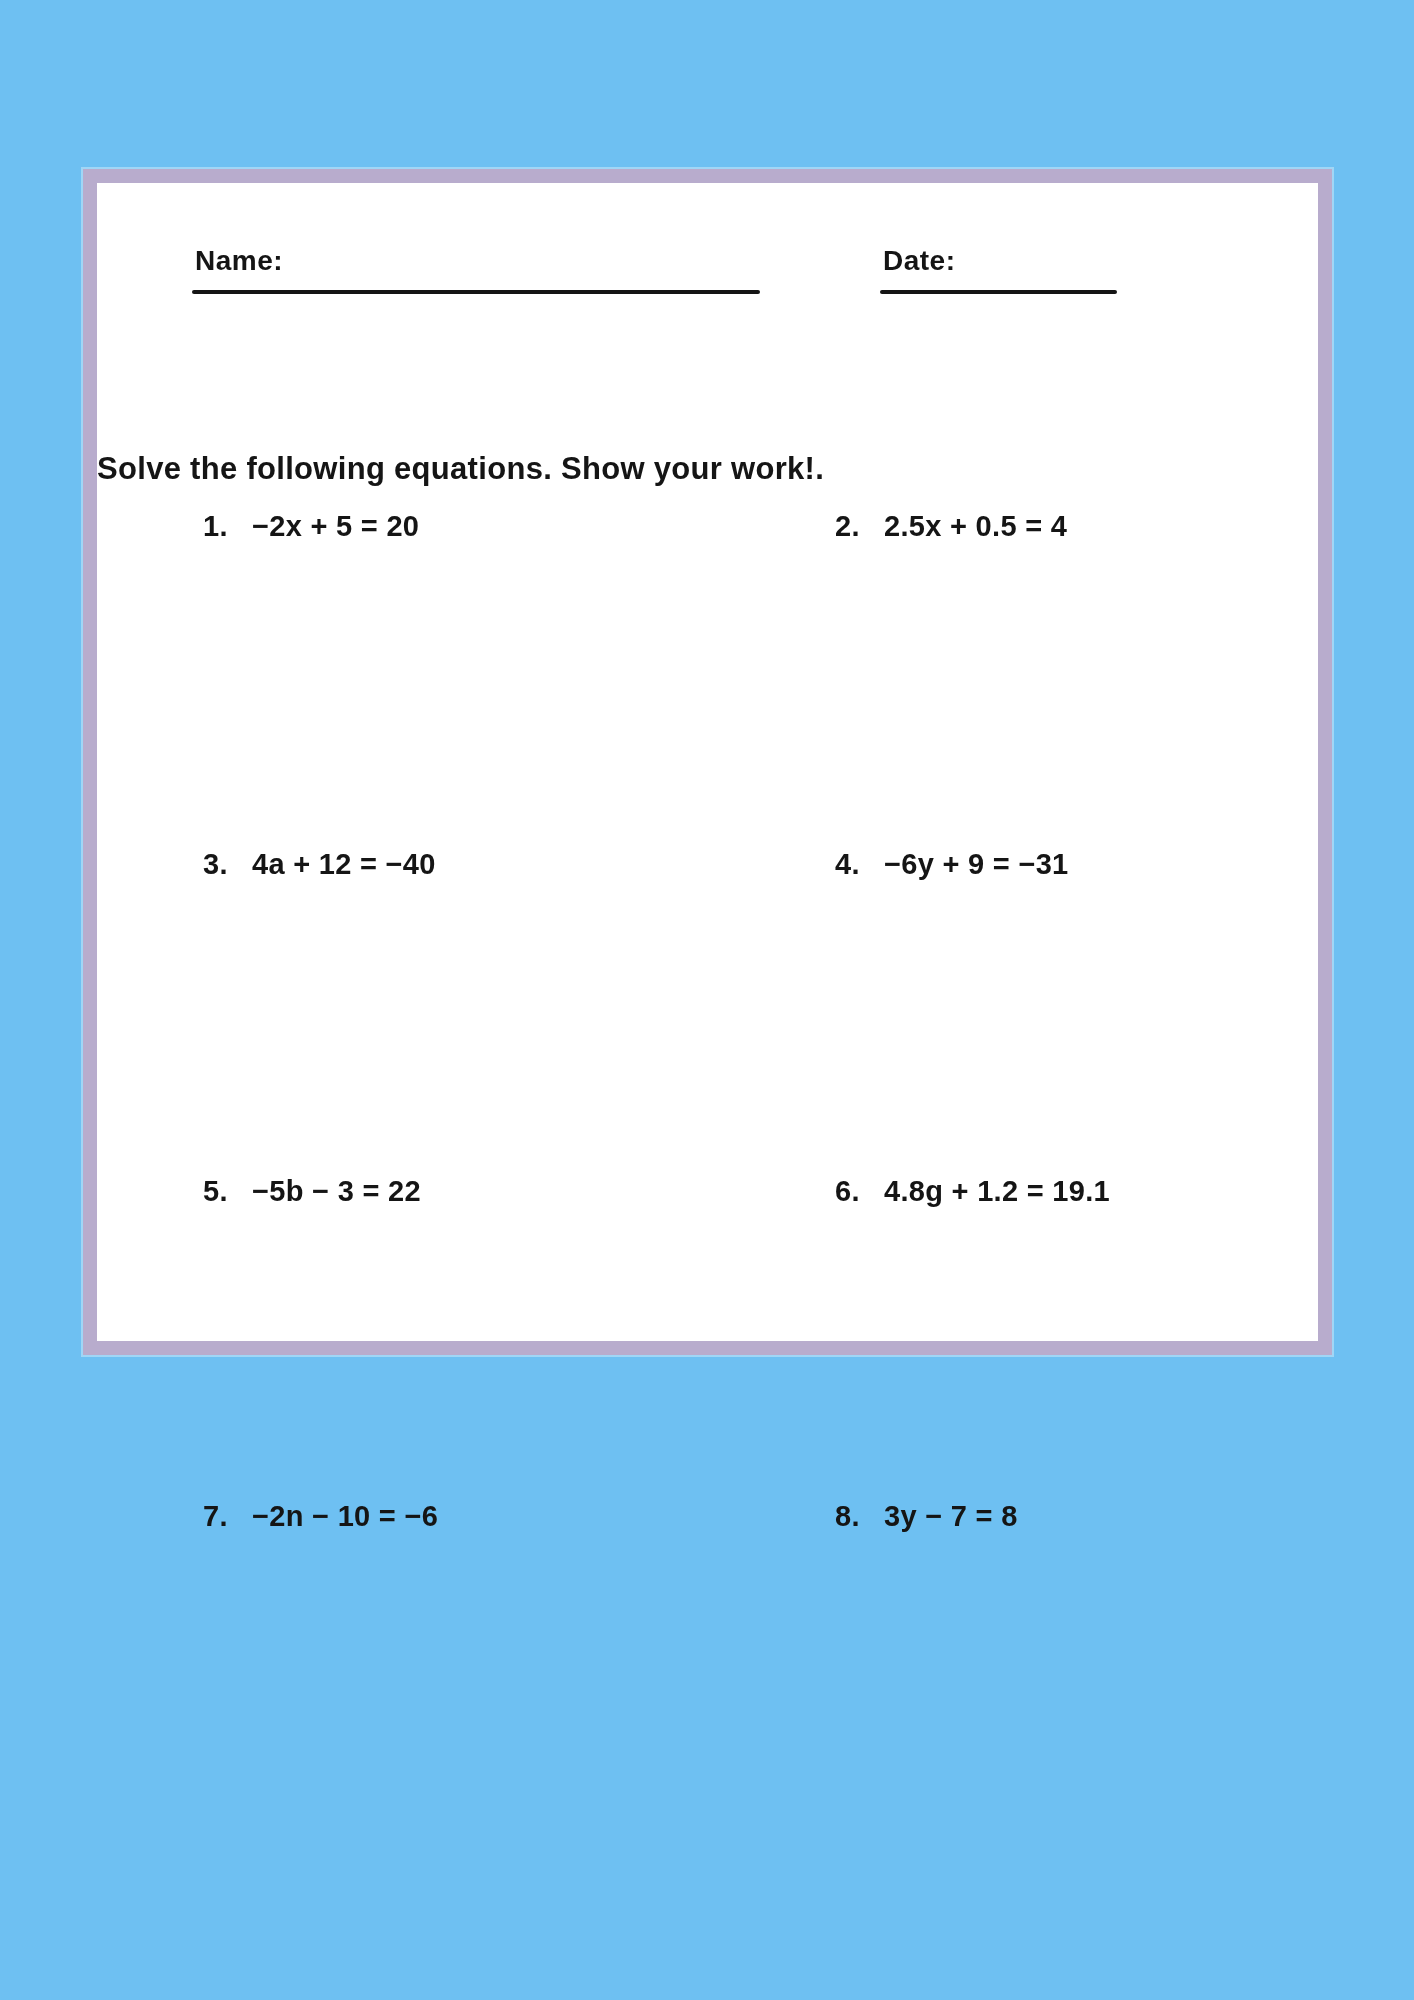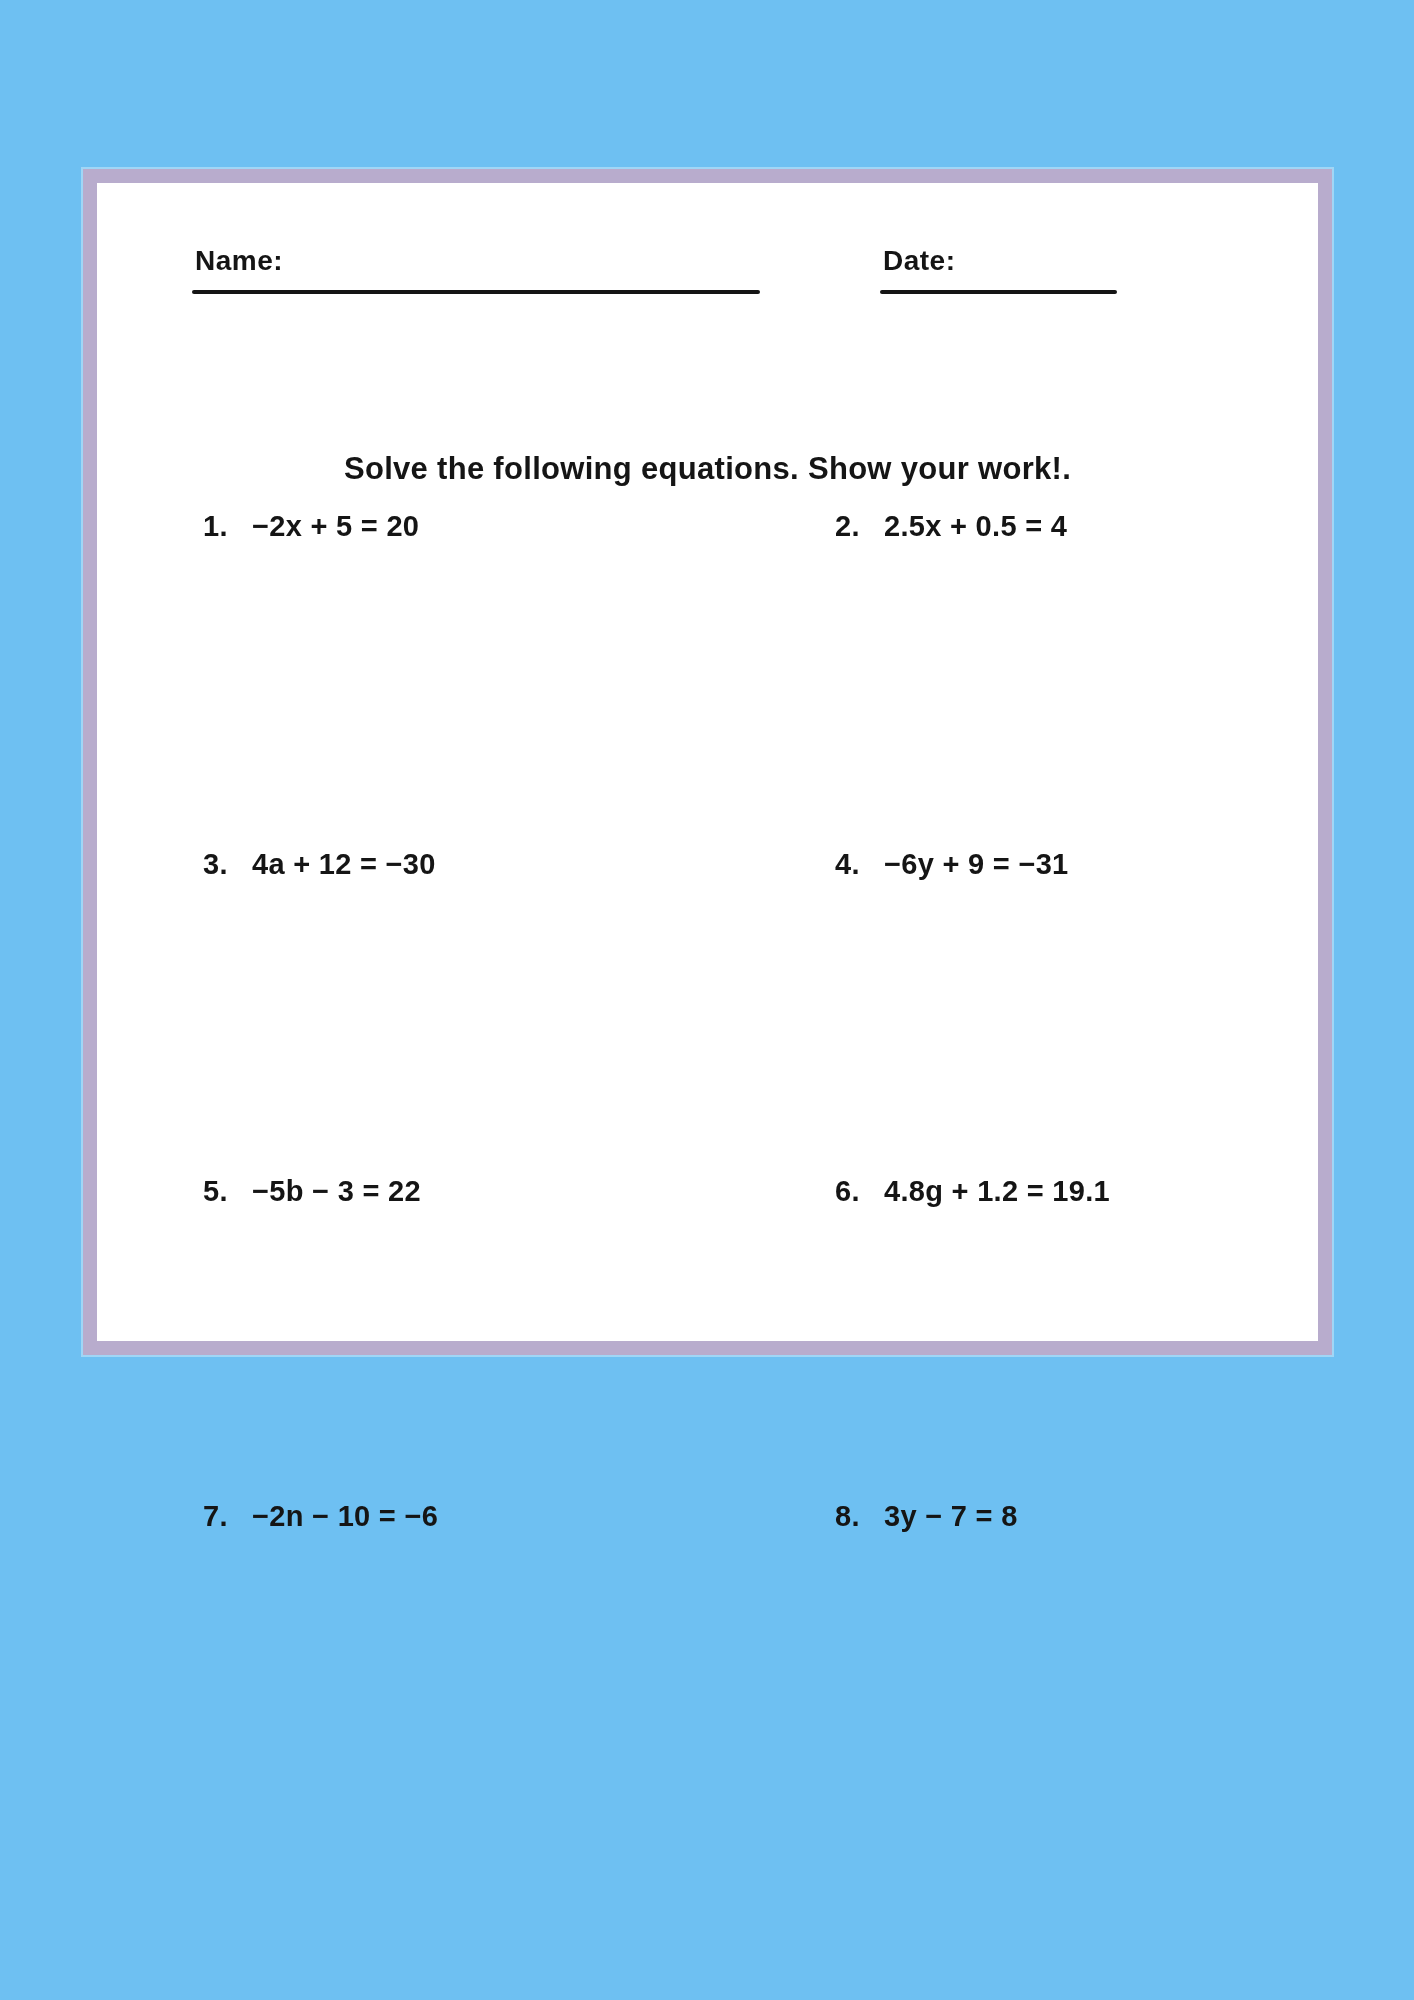--- a/index.html
+++ b/index.html
@@ -59,21 +59,21 @@
     font-size: 78px;
     font-weight: 700;
     letter-spacing: -1px;
     color: var(--ink-color);
   }
   .subtitle {
     position: absolute;
     left: 0;
     top: 268px;
     width: 100%;
-    text-align: center;
+    text-align: left;
     font-size: 31px;
     font-weight: 700;
     letter-spacing: 0.3px;
     color: var(--ink-color);
   }
   
   .problems {
     position: absolute;
     left: 106px;
     top: 327px;
@@ -113,21 +113,21 @@
       <div class="problem">
         <span class="num">1.</span>
         <span class="eq">−2x + 5 = 20</span>
       </div>
       <div class="problem">
         <span class="num">2.</span>
         <span class="eq">2.5x + 0.5 = 4</span>
       </div>
       <div class="problem">
         <span class="num">3.</span>
-        <span class="eq">4a + 12 = −30</span>
+        <span class="eq">4a + 12 = −40</span>
       </div>
       <div class="problem">
         <span class="num">4.</span>
         <span class="eq">−6y + 9 = −31</span>
       </div>
       <div class="problem">
         <span class="num">5.</span>
         <span class="eq">−5b − 3 = 22</span>
       </div>
       <div class="problem">

